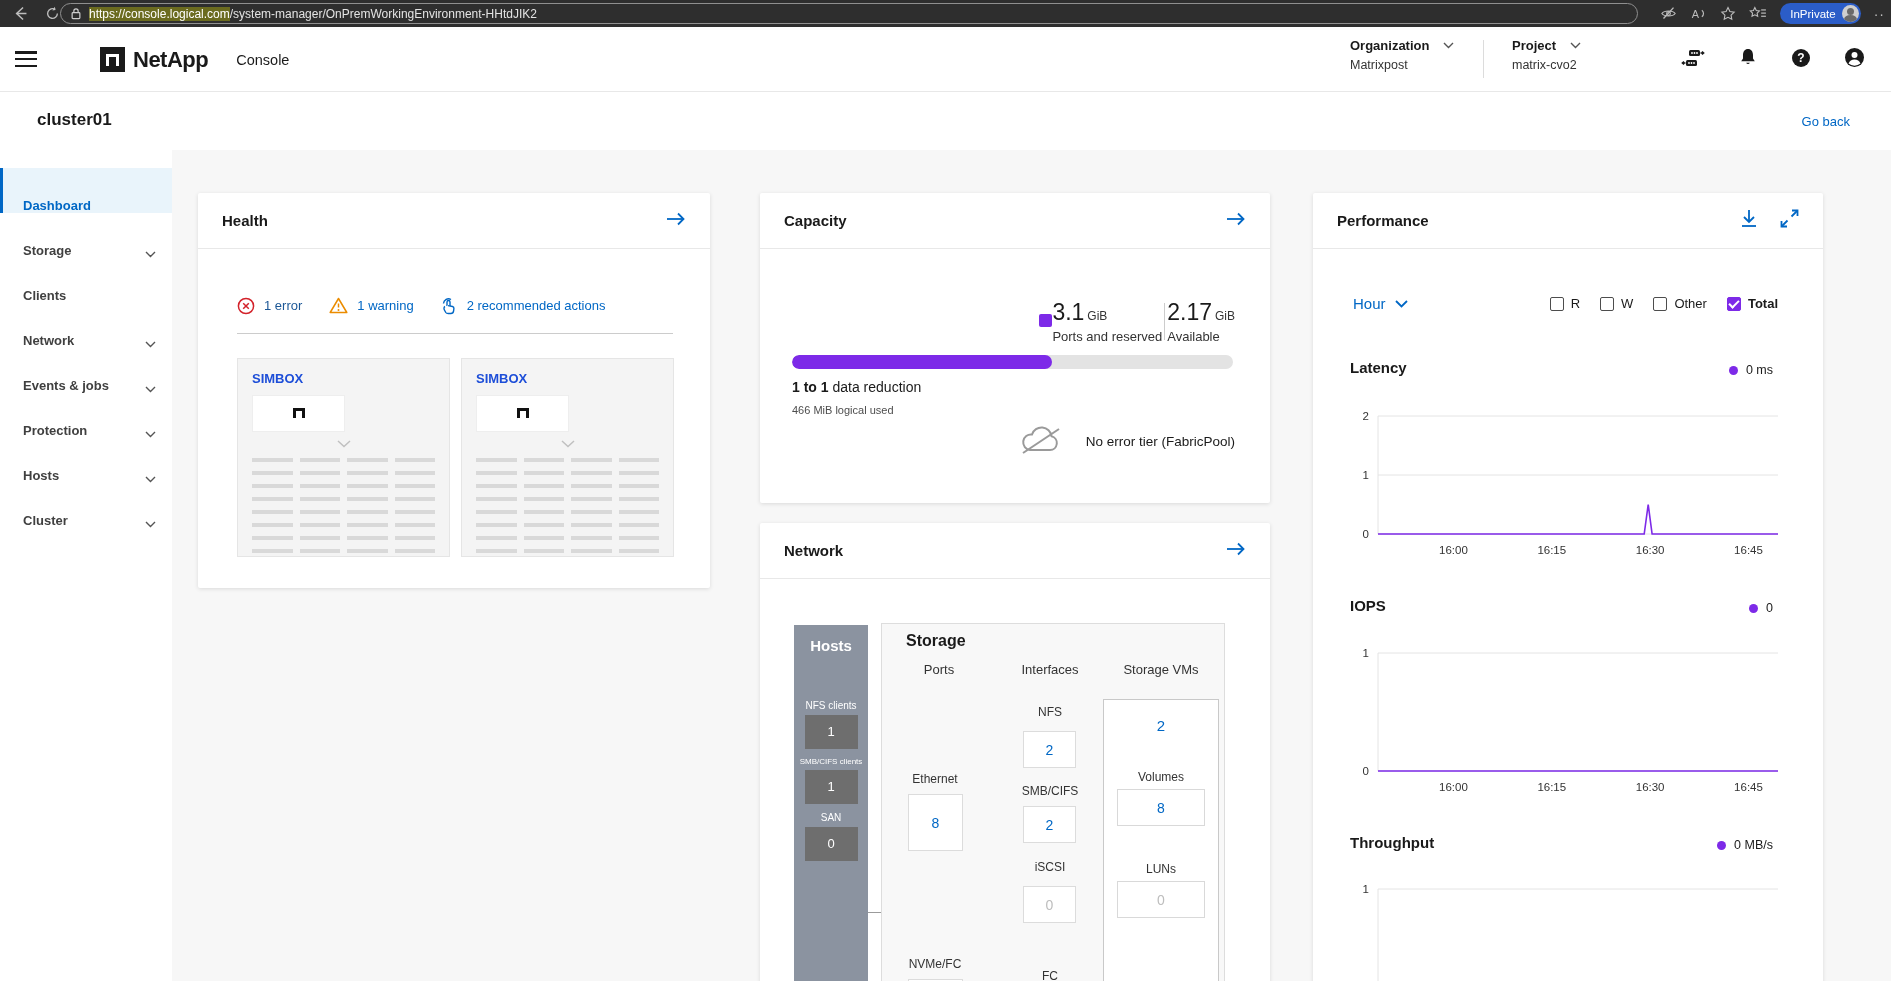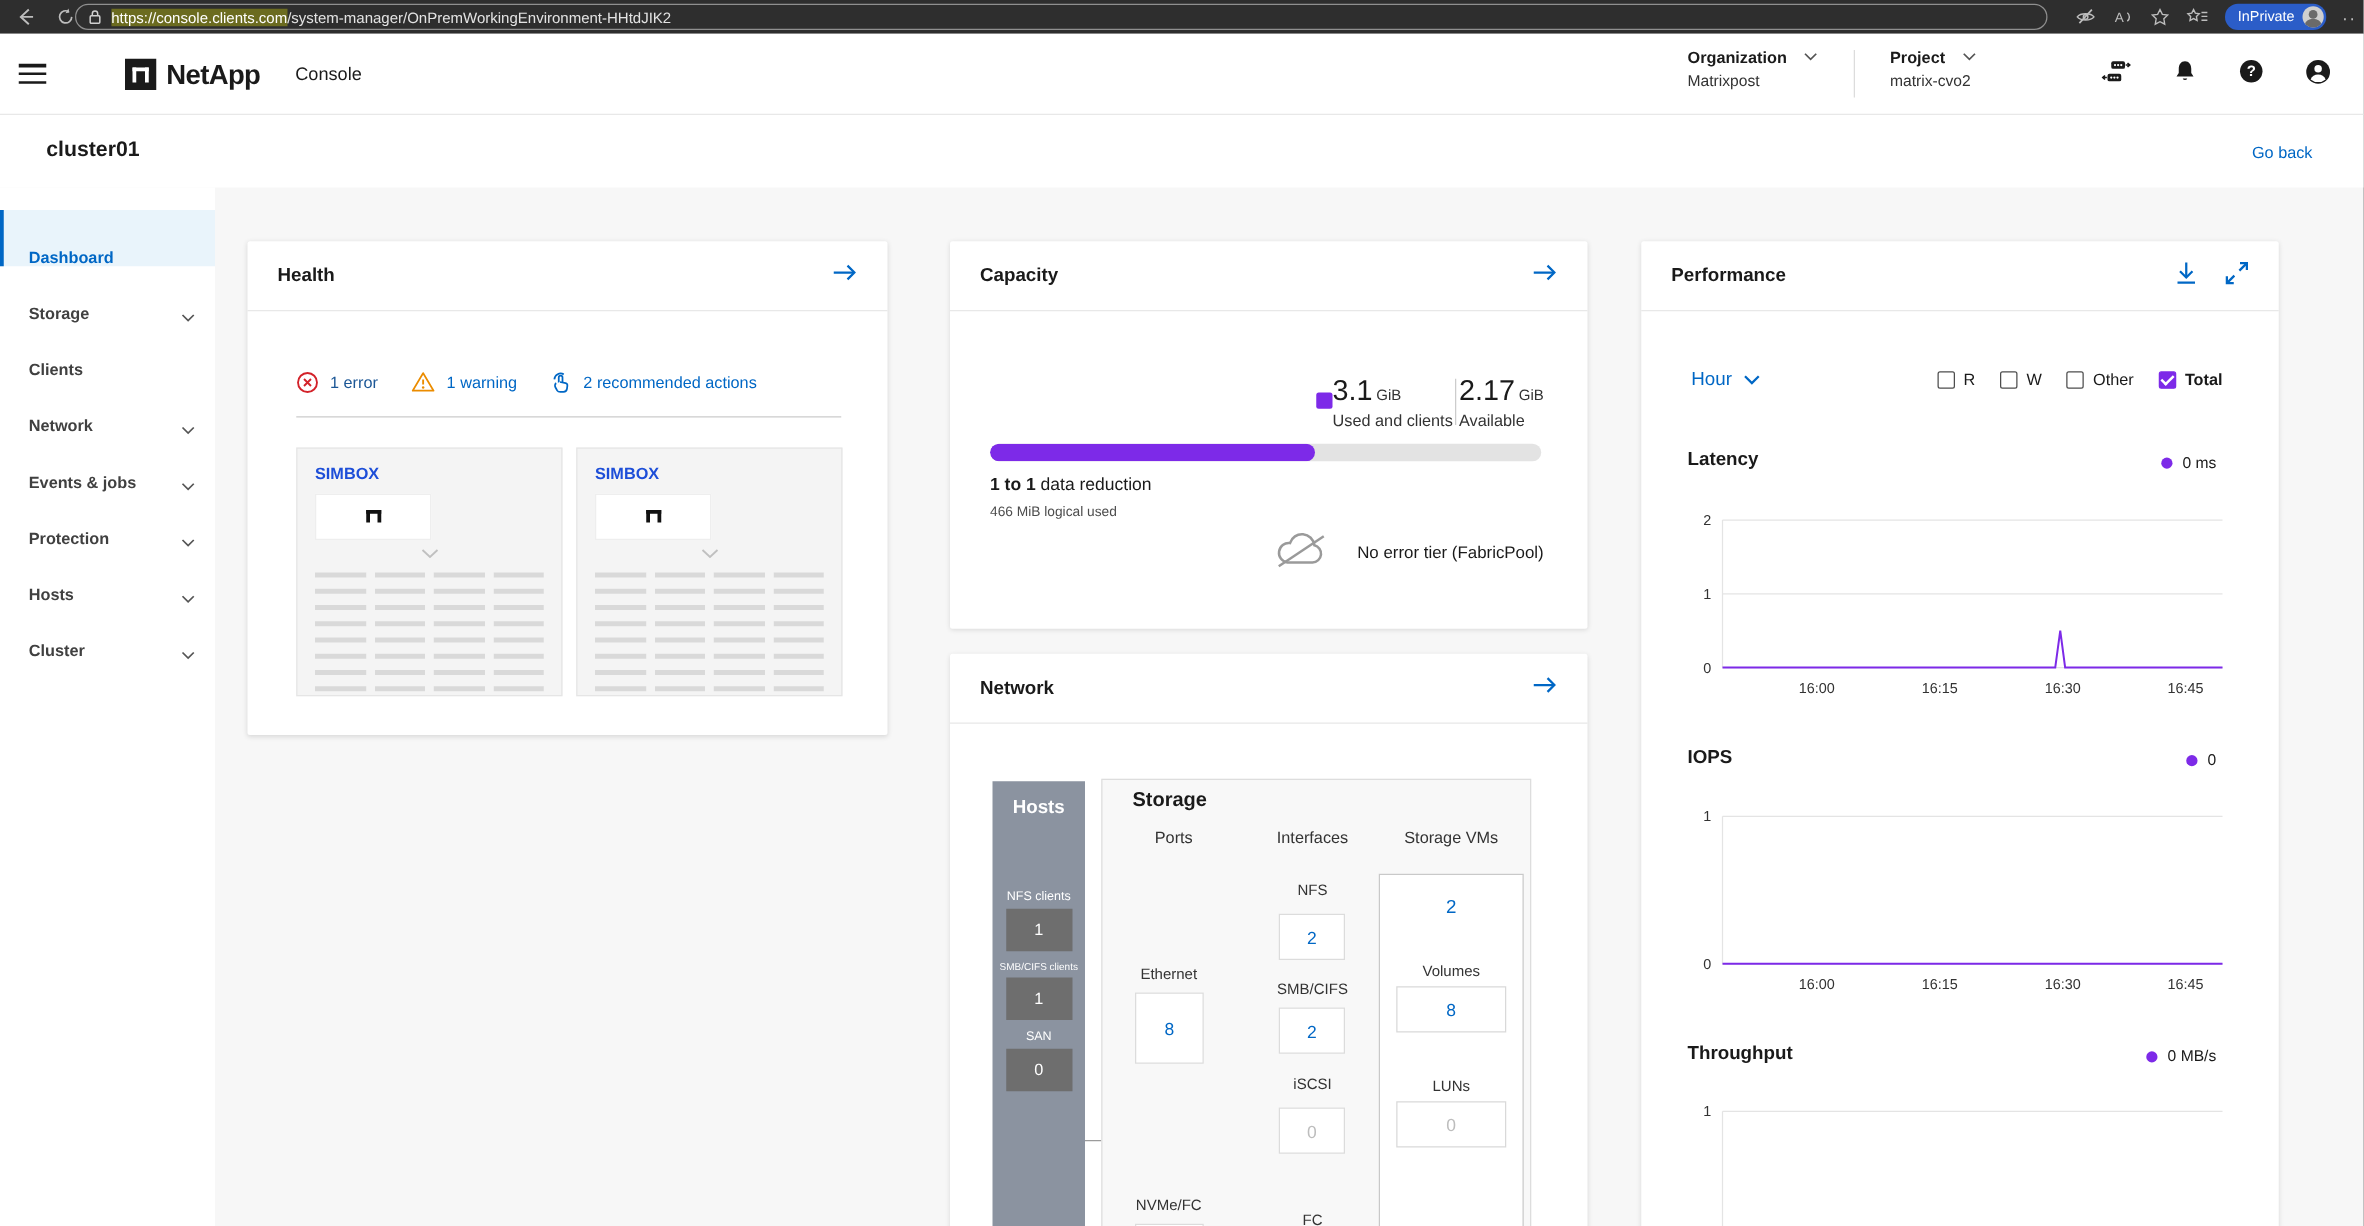--- a/index.html
+++ b/index.html
@@ -87,21 +87,21 @@
   .cap-fill { height:100%; background:#7d2ae8; border-radius:7px; }
   .cap-reduction { position:absolute; left:32px; top:186px; font-size:14px; color:#1a1a1a; }
   .cap-reduction b { font-weight:700; }
   .cap-logical { position:absolute; left:32px; top:211px; font-size:11px; color:#4d4d4d; }
   .cap-cloud { position:absolute; top:233px; right:35px; display:flex; align-items:center; gap:22px; font-size:13.5px; color:#1a1a1a; }
 
   
   .hosts-panel { position:absolute; left:34px; top:102px; width:74px; height:598px; background:#8b93a0; color:#fff; text-align:center; }
   .hosts-title { font-size:15px; font-weight:700; margin-top:12px; }
   .host-label { font-size:10px; margin-top:8px; }
-  .host-label.first { margin-top:58px; }
+  .host-label.first { margin-top:46px; }
   .host-label.tiny { font-size:8px; }
   .host-box { width:53px; height:34px; background:#6e6e6e; margin:4px auto 0; font-size:13px; line-height:34px; }
   .storage-panel { position:absolute; left:121px; top:100px; width:344px; height:600px; background:#f8f8f8; border:1px solid #ddd; }
   .storage-title { position:absolute; left:24px; top:8px; font-size:16px; font-weight:700; color:#1a1a1a; }
   .col-hdr { position:absolute; top:38px; font-size:13px; color:#333; text-align:center; width:90px; }
   .col-ports { left:12px; } .col-ifs { left:123px; } .col-svms { left:234px; }
   .diag-label { position:absolute; font-size:12px; color:#333; text-align:center; width:90px; }
   .diag-box { position:absolute; width:53px; height:37px; background:#fff; border:1px solid #dcdcdc; font-size:14px; text-align:center; line-height:37px; color:#0067C5; }
   .diag-box.dim { color:#bdbdbd; }
   .port-label { left:8px; } .port-box { left:26px; width:55px; height:57px; line-height:57px; }
@@ -143,21 +143,21 @@
       <svg width="15" height="15" viewBox="0 0 20 20">
           <path d="M16.5 10 A6.5 6.5 0 1 1 13.5 4.5" stroke="#bdbdbd" stroke-width="1.8" fill="none"></path>
           <path d="M13 1 L14 5.2 L9.8 6" fill="#bdbdbd"></path>
         </svg>
     </div>
     <div class="urlbar">
       <svg width="12" height="13" viewBox="0 0 14 15">
           <rect x="2.5" y="6.5" width="9" height="7" rx="1" stroke="#cfcfcf" fill="none" stroke-width="1.4"></rect>
           <path d="M4.5 6.5 V4.5 A2.5 2.5 0 0 1 9.5 4.5 V6.5" stroke="#cfcfcf" fill="none" stroke-width="1.4"></path>
         </svg>
-      <div class="url-text"><span class="url-hl">https://console.clients.com</span><span class="url-path">/system-manager/OnPremWorkingEnvironment-HHtdJIK2</span></div>
+      <div class="url-text"><span class="url-hl">https://console.logical.com</span><span class="url-path">/system-manager/OnPremWorkingEnvironment-HHtdJIK2</span></div>
     </div>
     <div class="browser-right">
       <div>
           <svg width="17" height="15" viewBox="0 0 20 18">
             <path d="M2 9 C5 5 15 5 18 9 C15 13 5 13 2 9 Z" stroke="#bdbdbd" fill="none" stroke-width="1.4"></path>
             <circle cx="10" cy="9" r="2.2" stroke="#bdbdbd" fill="none" stroke-width="1.4"></circle>
             <line x1="4" y1="15" x2="16" y2="2" stroke="#bdbdbd" stroke-width="1.6"></line>
           </svg>
         </div>
       <div>
@@ -429,21 +429,21 @@
           <div><svg width="20" height="14" viewBox="0 0 20 14">
               <line x1="1" y1="7" x2="17" y2="7" stroke="#0067C5" stroke-width="1.8"></line>
               <path d="M12 1.5 L17.5 7 L12 12.5" stroke="#0067C5" stroke-width="1.8" fill="none"></path>
             </svg></div>
         </div>
     </div>
     <div class="cap-stats">
       <div class="cap-swatch"></div>
       <div>
         <div><span class="cap-num">3.1</span><span class="cap-unit">GiB</span></div>
-        <div class="cap-sub">Used and clients</div>
+        <div class="cap-sub">Ports and reserved</div>
       </div>
       <div class="cap-vdiv"></div>
       <div>
         <div><span class="cap-num">2.17</span><span class="cap-unit">GiB</span></div>
         <div class="cap-sub">Available</div>
       </div>
     </div>
     <div class="cap-bar">
         <div class="cap-fill" id="cap-fill" style="width: 59%;"></div>
       </div>

